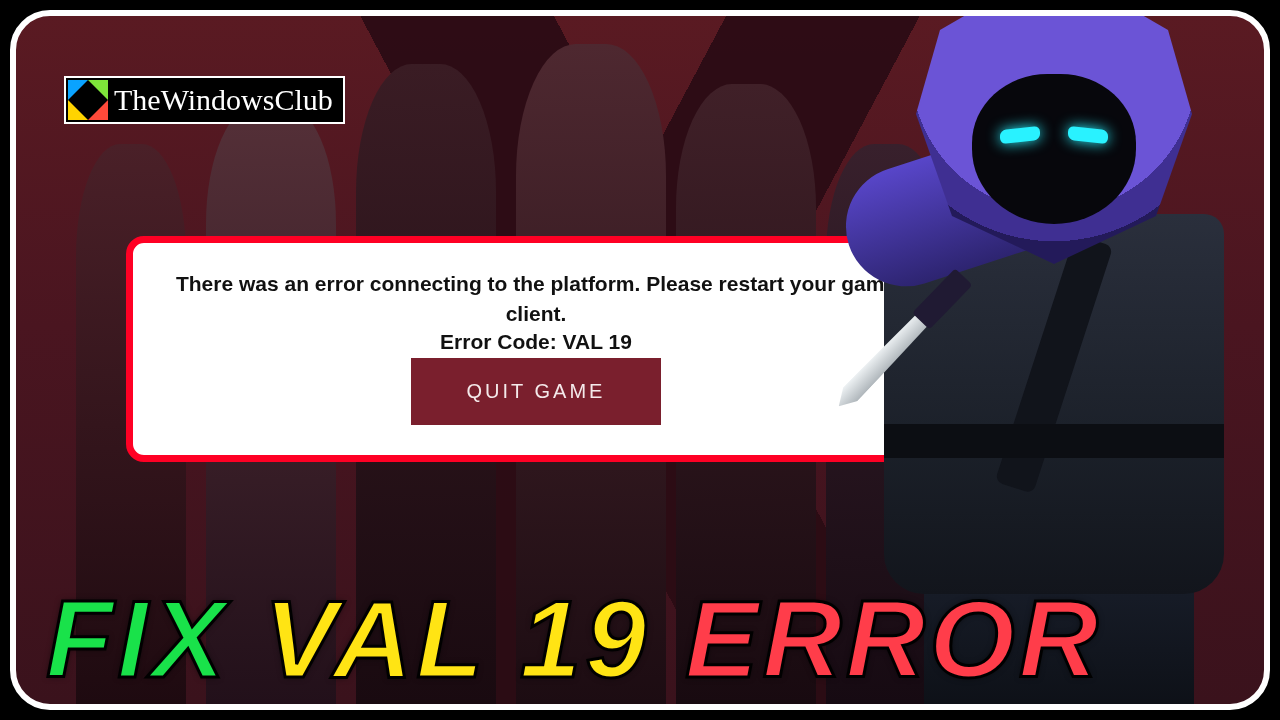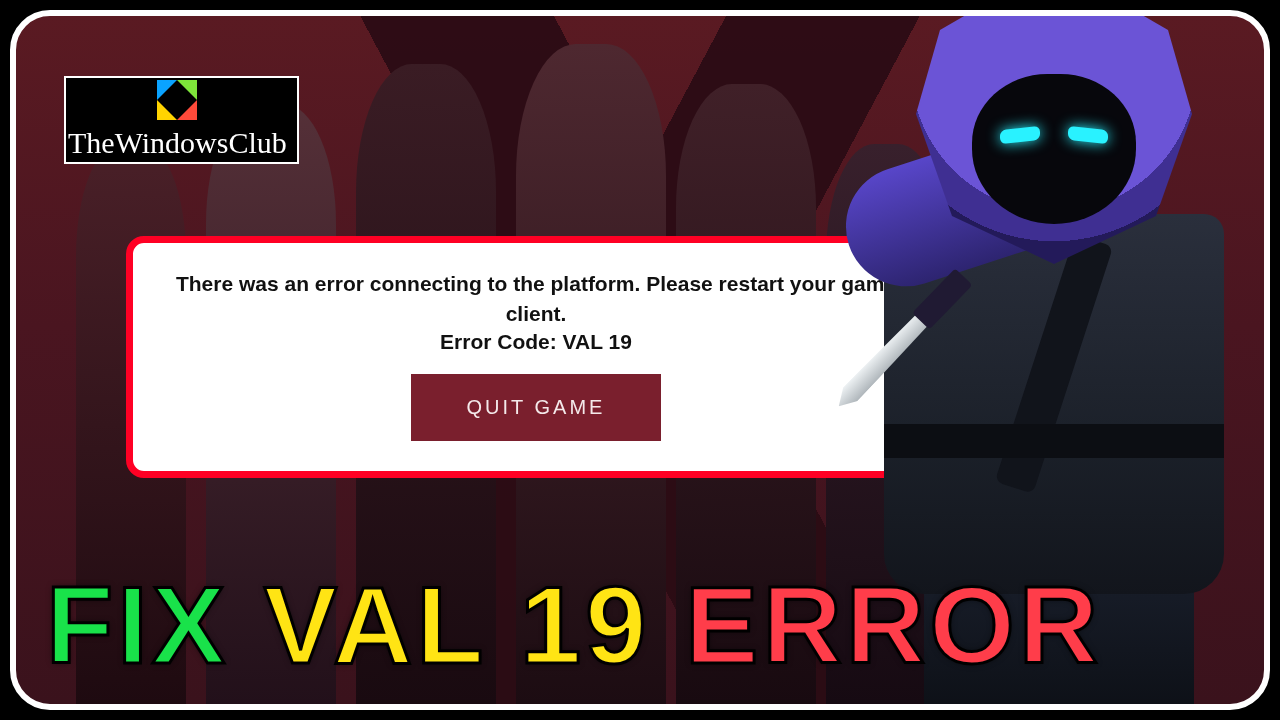--- a/index.html
+++ b/index.html
@@ -37,21 +37,20 @@
   
   .badge {
     position: absolute; top: 60px; left: 48px;
     background: #000; color: #fff;
     display: flex; align-items: center; gap: 6px;
     padding: 2px 10px 2px 2px;
     border: 2px solid #fff;
     font-family: Georgia, 'Times New Roman', serif;
     font-size: 30px; font-weight: 400;
     z-index: 40;
-    flex-direction: column;
   }
   .badge .logo {
     width: 40px; height: 40px; position: relative; flex: 0 0 40px;
   }
   .badge .logo .tri { position: absolute; width:0; height:0; }
   .badge .logo .t1 { top:0; left:0;  border-left:20px solid #0aa3ff; border-bottom:20px solid transparent; border-top:0; border-right:20px solid transparent;}
   .badge .logo .t2 { top:0; right:0; border-right:20px solid #7ee53a; border-bottom:20px solid transparent; border-top:0; border-left:20px solid transparent;}
   .badge .logo .t3 { bottom:0; left:0; border-left:20px solid #ffd400; border-top:20px solid transparent; border-right:20px solid transparent;}
   .badge .logo .t4 { bottom:0; right:0;border-right:20px solid #ff4a3a; border-top:20px solid transparent; border-left:20px solid transparent;}
 
@@ -70,34 +69,35 @@
   .dialog .msg {
     color: #111; font-weight: 700;
     font-size: 21px; line-height: 1.45;
   }
   .dialog .code {
     color: #111; font-weight: 800;
     font-size: 21px; 
   }
   .dialog .btn {
     display: inline-block;
-    margin-top: 20px;
+    margin-top: 4px;
     background: #7a1f2d;
     color: #f4e9ea;
     font-size: 20px; letter-spacing: 3px;
     padding: 22px 56px;
     border: none; cursor: pointer;
     font-weight: 500;
   }
 
   
   .title {
     position: absolute;
-    left: 30px; bottom: 24px;
+    left: 30px; bottom: 10px;
     font-family: Impact, 'Arial Black', sans-serif;
+    font-style: italic;
     font-weight: 900;
     font-size: 110px;
     letter-spacing: 4px;
     line-height: 1;
     z-index: 50;
     -webkit-text-stroke: 3px #000;
     white-space: nowrap;
   }
   .title .w { display:inline-block; text-shadow: 0 0 6px rgba(0,0,0,.6); }
   .title .w1 { color:#19e24a; }

